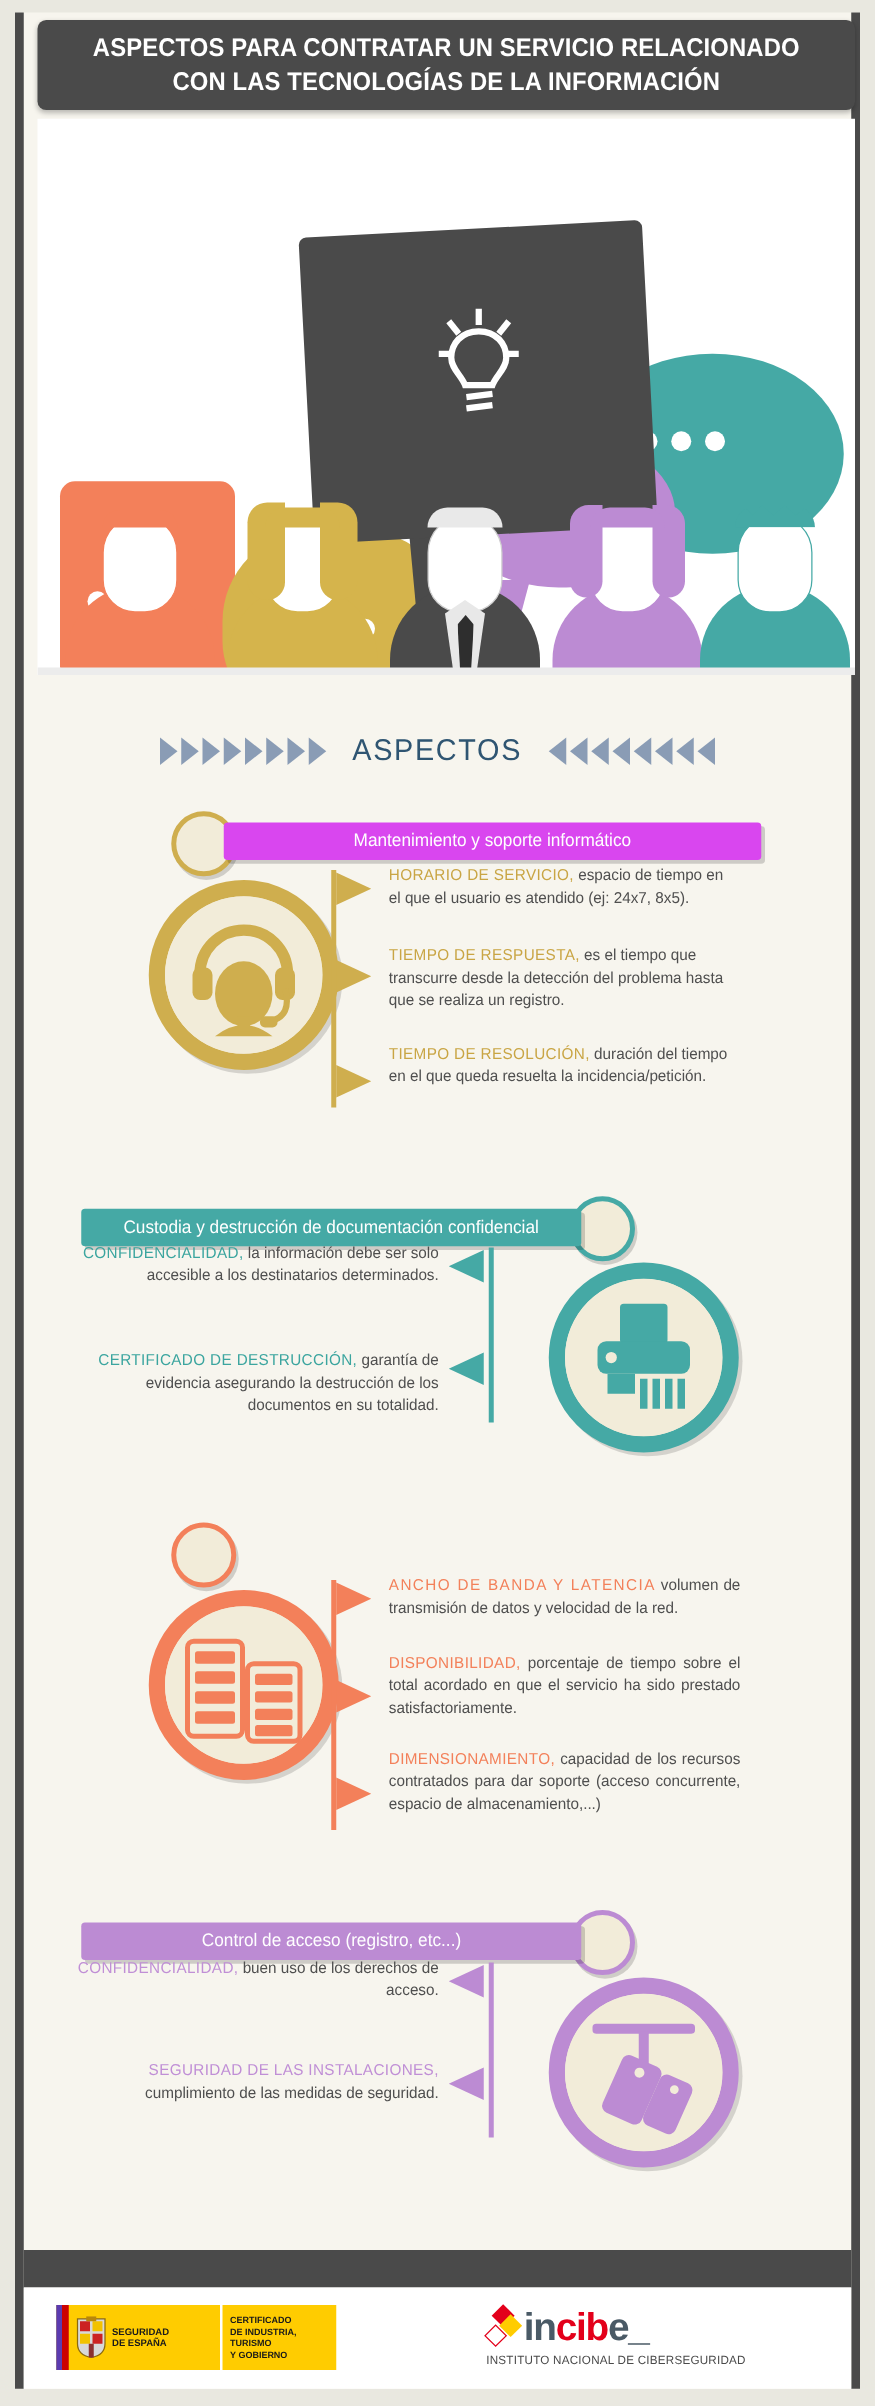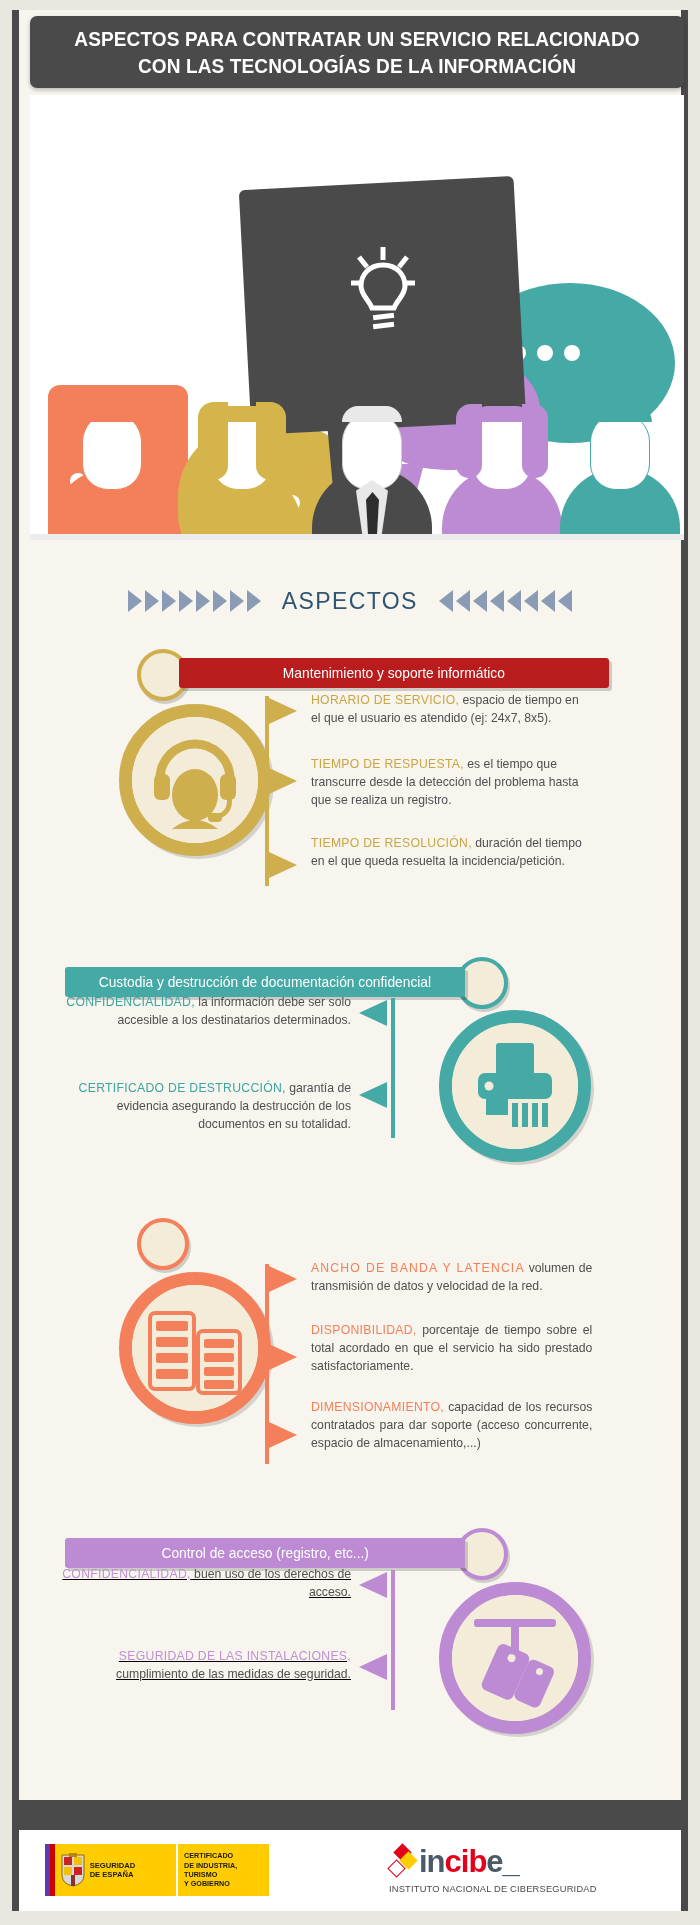--- a/index.html
+++ b/index.html
@@ -319,21 +319,21 @@
       <div class="tri tri-l"></div>
           <div class="tri tri-l"></div>
           <div class="tri tri-l"></div>
           <div class="tri tri-l"></div>
     </div>
   </div>
 
   <div class="section" style="top:630px; height:300px;">
 
     <div class="knob" style="left:118px; top:9px; border:4px solid #cfae4e;"></div>
-    <div class="banner" style="left:160px; top:18px; width:430px; background:#b91c1c;">
+    <div class="banner" style="left:160px; top:18px; width:430px; background:#d946ef;">
       <span>Mantenimiento y soporte informático</span>
     </div>
 
     <div class="bigcircle" style="left:100px; top:64px; border:13px solid #cfae4e;">
       <svg viewBox="0 0 126 126" width="126" height="126">
         <circle cx="63" cy="63" r="63" fill="#f2ecd9"></circle>
         <path d="M28 62 a35 35 0 0 1 70 0" fill="none" stroke="#cfae4e" stroke-width="9"></path>
         <rect x="22" y="57" width="16" height="26" rx="6" fill="#cfae4e"></rect>
         <rect x="88" y="57" width="16" height="26" rx="6" fill="#cfae4e"></rect>
         <ellipse cx="63" cy="78" rx="23" ry="26" fill="#cfae4e"></ellipse>
@@ -459,21 +459,21 @@
           <rect x="70" y="58" width="28" height="44" rx="6" fill="#bc8bd3"></rect>
           <circle cx="84" cy="67" r="3.5" fill="#f2ecd9"></circle>
         </g>
       </svg>
     </div>
 
     <div class="bar-v" style="left:372px; top:50px; height:140px; background:#bc8bd3;"></div>
     <div class="flag" style="left:340px; top:52px; border-right:28px solid #bc8bd3;"></div>
     <div class="flag" style="left:340px; top:134px; border-right:28px solid #bc8bd3;"></div>
 
-    <div class="bullets right-align" style="left:32px; top:46px; width:300px;text-decoration:underline;">
+    <div class="bullets right-align" style="left:32px; top:46px; width:300px;">
       <div class="bullet right-align" style="margin-bottom:46px;">
         <p style="text-align:right;"><strong style="color:#c08fd6;">CONFIDENCIALIDAD,</strong><span> buen uso de los derechos de acceso.</span></p>
       </div>
       <div class="bullet right-align">
         <p style="text-align:right;"><strong style="color:#c08fd6;">SEGURIDAD DE LAS INSTALACIONES,</strong><span> cumplimiento de las medidas de seguridad.</span></p>
       </div>
     </div>
   </div>
 
   <div class="darkstrip"></div>

